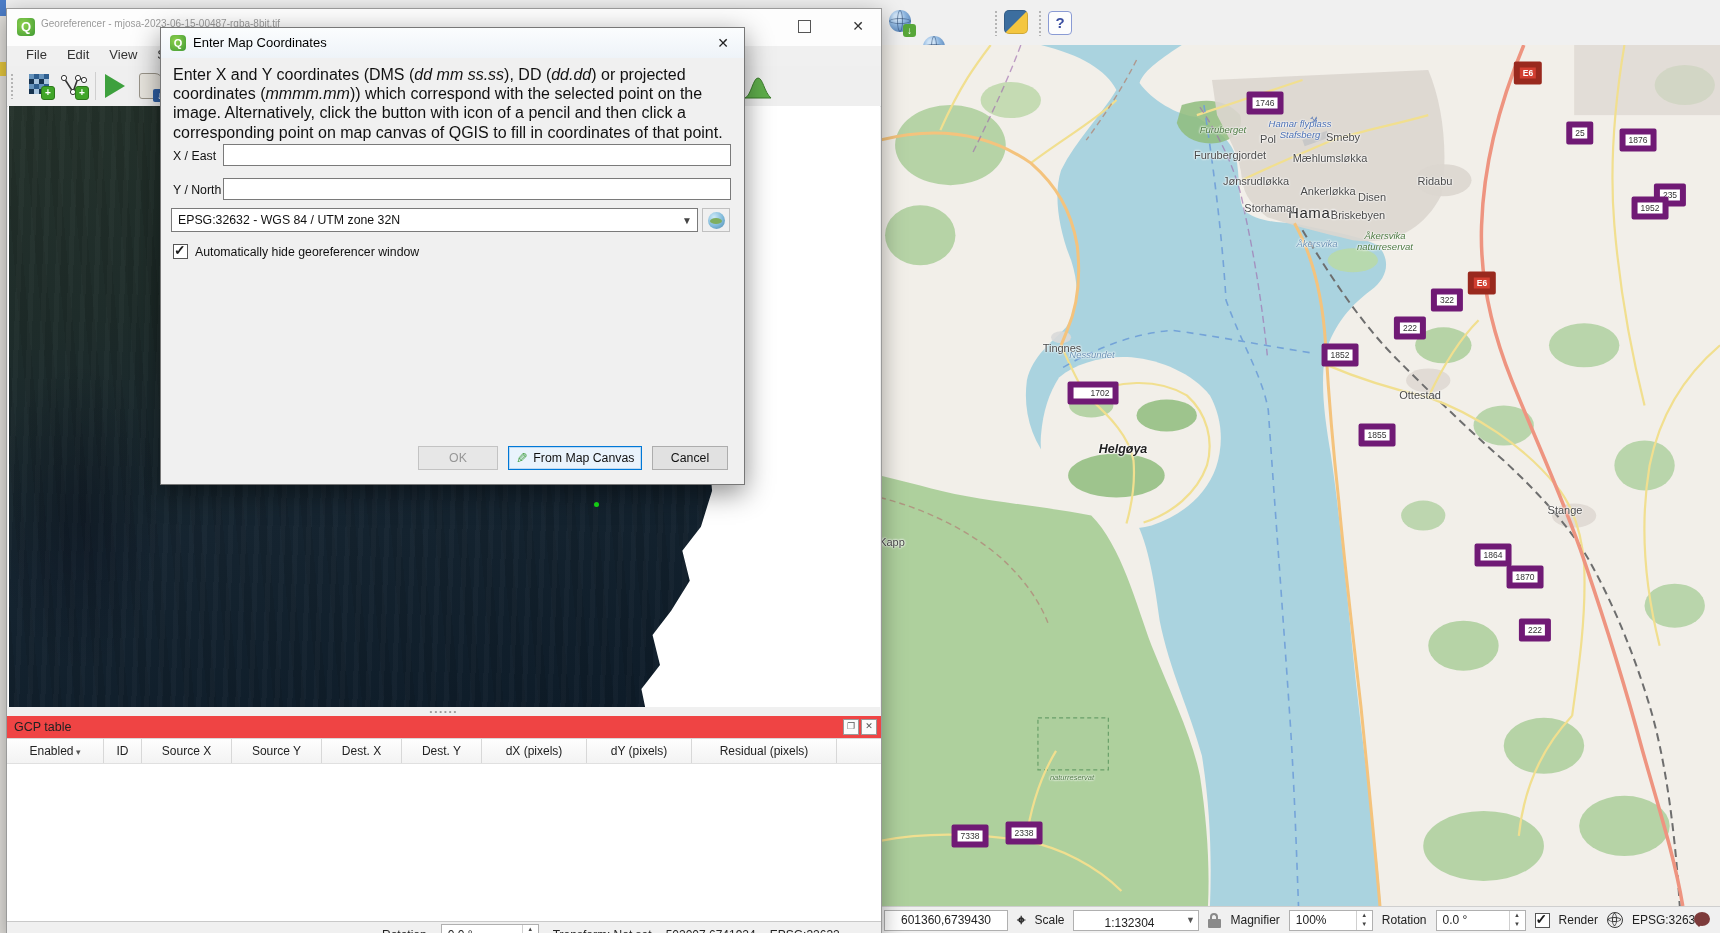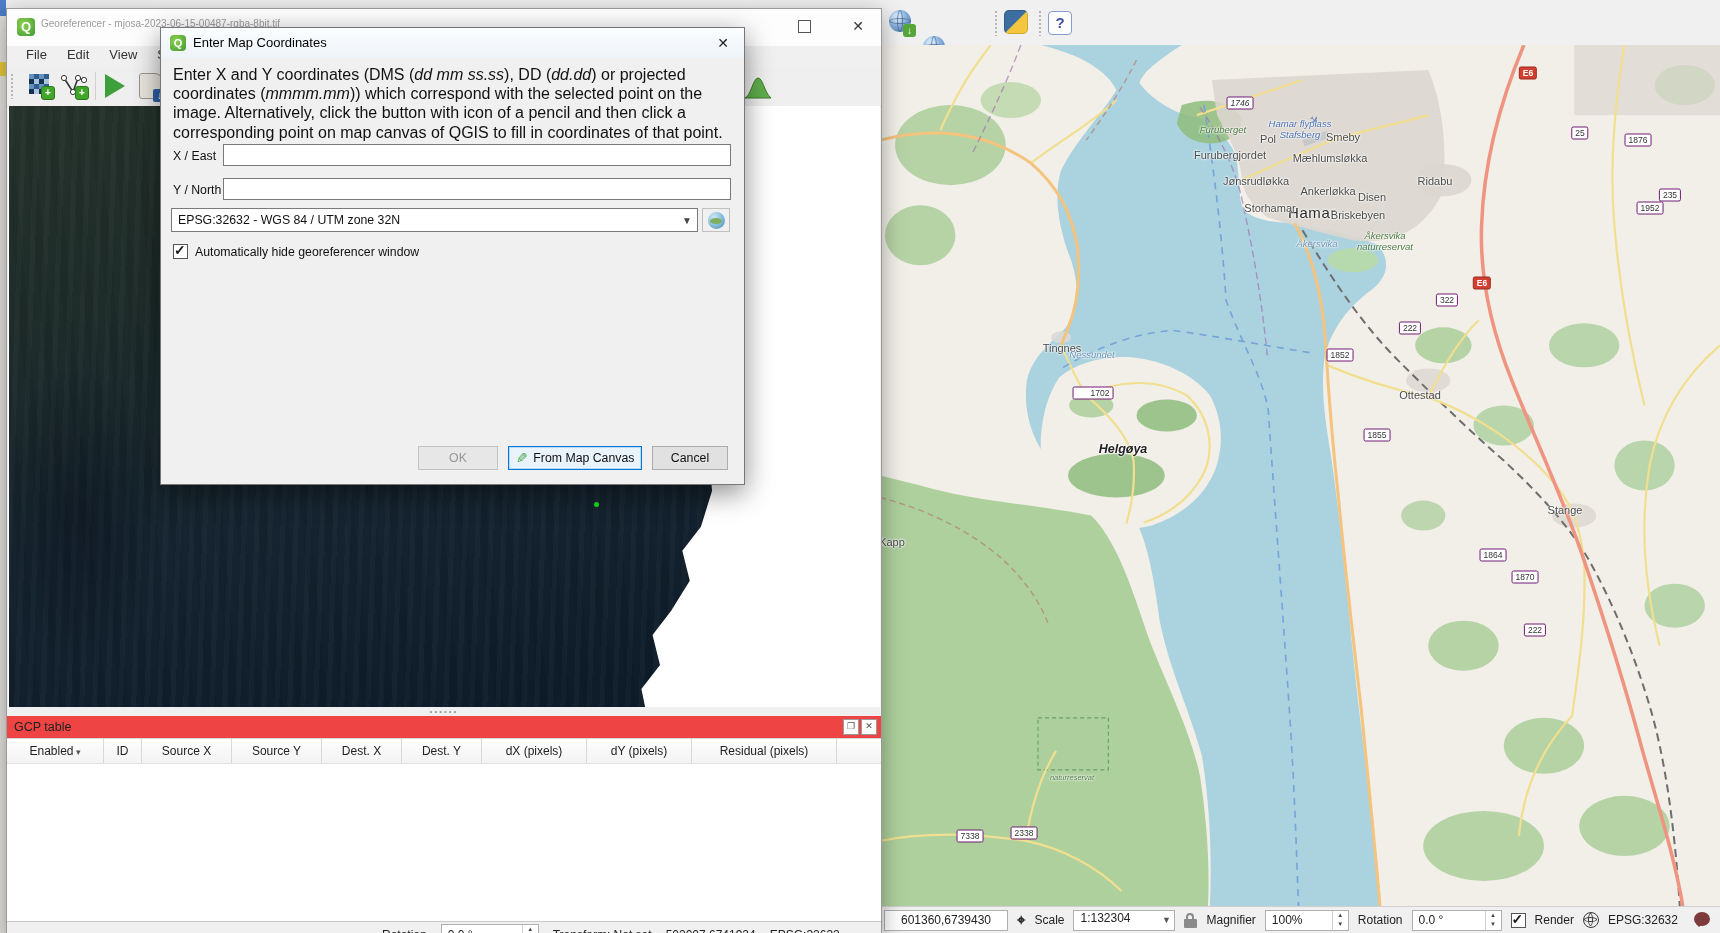--- a/index.html
+++ b/index.html
@@ -28,29 +28,29 @@
   .mlabel{position:absolute;transform:translate(-50%,-50%);white-space:pre-line;text-align:center;
     text-shadow:0 0 2px #fff,0 0 2px #fff,0 0 3px #fff;pointer-events:none;}
   .mlabel.town{font-size:15px;color:#2b2b2b;letter-spacing:.6px;}
   .mlabel.suburb{font-size:11px;color:#4a4a4a;}
   .mlabel.island{font-size:12.5px;color:#222;font-style:italic;font-weight:bold;}
   .mlabel.airport{font-size:9.5px;color:#4a6fb3;font-style:italic;}
   .mlabel.nature{font-size:9.5px;color:#4e7a43;font-style:italic;}
   .mlabel.nature-small{font-size:7.5px;color:#4e7a43;font-style:italic;}
   .mlabel.water{font-size:9.5px;color:#6c93b5;font-style:italic;}
   .shield{position:absolute;transform:translate(-50%,-50%);font-size:8.5px;line-height:11px;padding:0 3px;
-    background:#fff;border:1px solid #701a75;border-radius:2px;color:#333;}
+    background:#fff;border:6px solid #701a75;border-radius:2px;color:#333;}
   .shield.eroad{background:#d23f31;border-color:#99291e;color:#fff;font-weight:bold;}
 
   
   #qgis-statusbar{left:0;top:906px;width:1720px;height:27px;background:#f0f0f0;border-top:1px solid #cfcfcf;
     display:flex;align-items:center;gap:9px;padding-left:884px;box-sizing:border-box;font-size:12px;color:#222;}
   .sb-box{background:#fff;border:1px solid #b0b0b0;height:19px;display:flex;align-items:center;padding:0 5px;}
   #coord-box{width:112px;justify-content:center;}
-  .combo{background:#fff;border:1px solid #b0b0b0;height:19px;display:flex;align-items:flex-start;}
+  .combo{background:#fff;border:1px solid #b0b0b0;height:19px;display:flex;align-items:flex-end;padding-left:24px;}
   .combo .val{padding:0 6px;}
   .combo .arrow{width:16px;height:100%;display:flex;align-items:center;justify-content:center;color:#555;font-size:9px;}
   .spin{background:#fff;border:1px solid #b0b0b0;height:19px;display:flex;align-items:stretch;}
   .spin .val{padding:0 6px;display:flex;align-items:center;min-width:44px;}
   .spin .updown{width:15px;border-left:1px solid #d0d0d0;display:flex;flex-direction:column;}
   .spin .updown span{flex:1;font-size:6px;line-height:8px;text-align:center;color:#444;}
   .checkbox{width:13px;height:13px;background:#fff;border:1px solid #555;position:relative;flex:none;}
   .checkbox.checked::after{content:"✓";position:absolute;left:0px;top:-3px;font-size:14px;font-weight:bold;color:#1a1a1a;}
   .mini-globe{width:16px;height:16px;border:1.4px solid #3a3a3a;border-radius:50%;position:relative;flex:none;box-sizing:border-box;}
   .mini-globe::before{content:"";position:absolute;left:4px;top:0;width:5px;height:13px;border:1px solid #3a3a3a;border-radius:50%;box-sizing:border-box;}
@@ -271,21 +271,21 @@
         <span class="mlabel suburb" style="left: 12px; top: 497px;">Kapp</span>
         <span class="mlabel island" style="left: 243px; top: 404px;">Helgøya</span>
         <span class="mlabel airport" style="left: 420px; top: 84px;">Hamar flyplass
 Stafsberg</span>
         <span class="mlabel nature" style="left: 343px; top: 84px;">Furuberget</span>
         <span class="mlabel nature" style="left: 505px; top: 196px;">Åkersvika
 naturreservat</span>
         <span class="mlabel nature-small" style="left: 192px; top: 732px;">naturreservat</span>
         <span class="mlabel water" style="left: 212px; top: 309px;">Nessundet</span>
         <span class="mlabel water" style="left: 437px; top: 198px;">Åkersvika</span>
-        <span class="shield" style="left: 360px; top: 58px; font-style: italic;">1746</span>
+        <span class="shield" style="left: 385px; top: 58px;">1746</span>
         <span class="shield" style="left: 213px; top: 348px; padding-left: 17px;">1702</span>
         <span class="shield" style="left: 460px; top: 310px;">1852</span>
         <span class="shield" style="left: 497px; top: 390px;">1855</span>
         <span class="shield" style="left: 530px; top: 283px;">222</span>
         <span class="shield" style="left: 567px; top: 255px;">322</span>
         <span class="shield" style="left: 700px; top: 88px;">25</span>
         <span class="shield" style="left: 790px; top: 150px;">235</span>
         <span class="shield" style="left: 758px; top: 95px;">1876</span>
         <span class="shield" style="left: 770px; top: 163px;">1952</span>
         <span class="shield" style="left: 613px; top: 510px;">1864</span>

